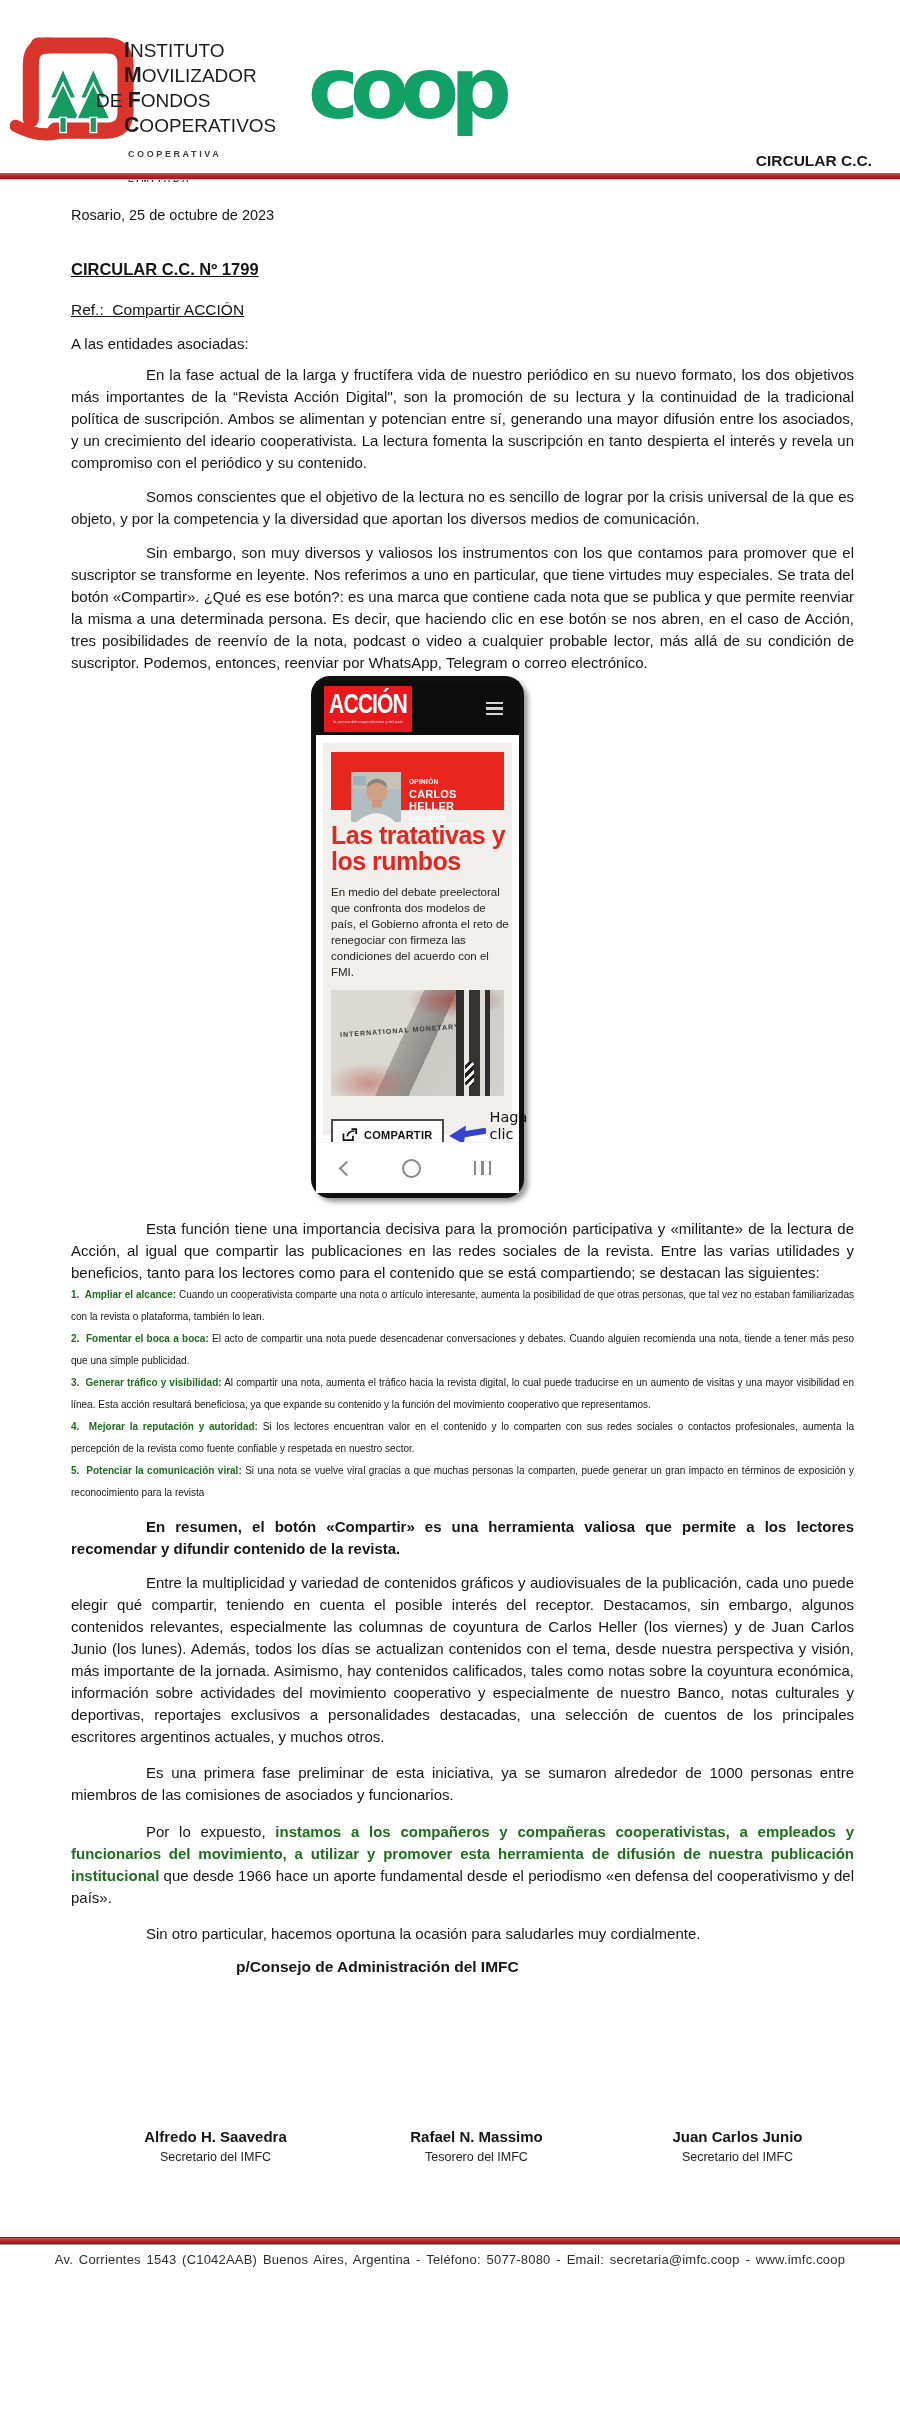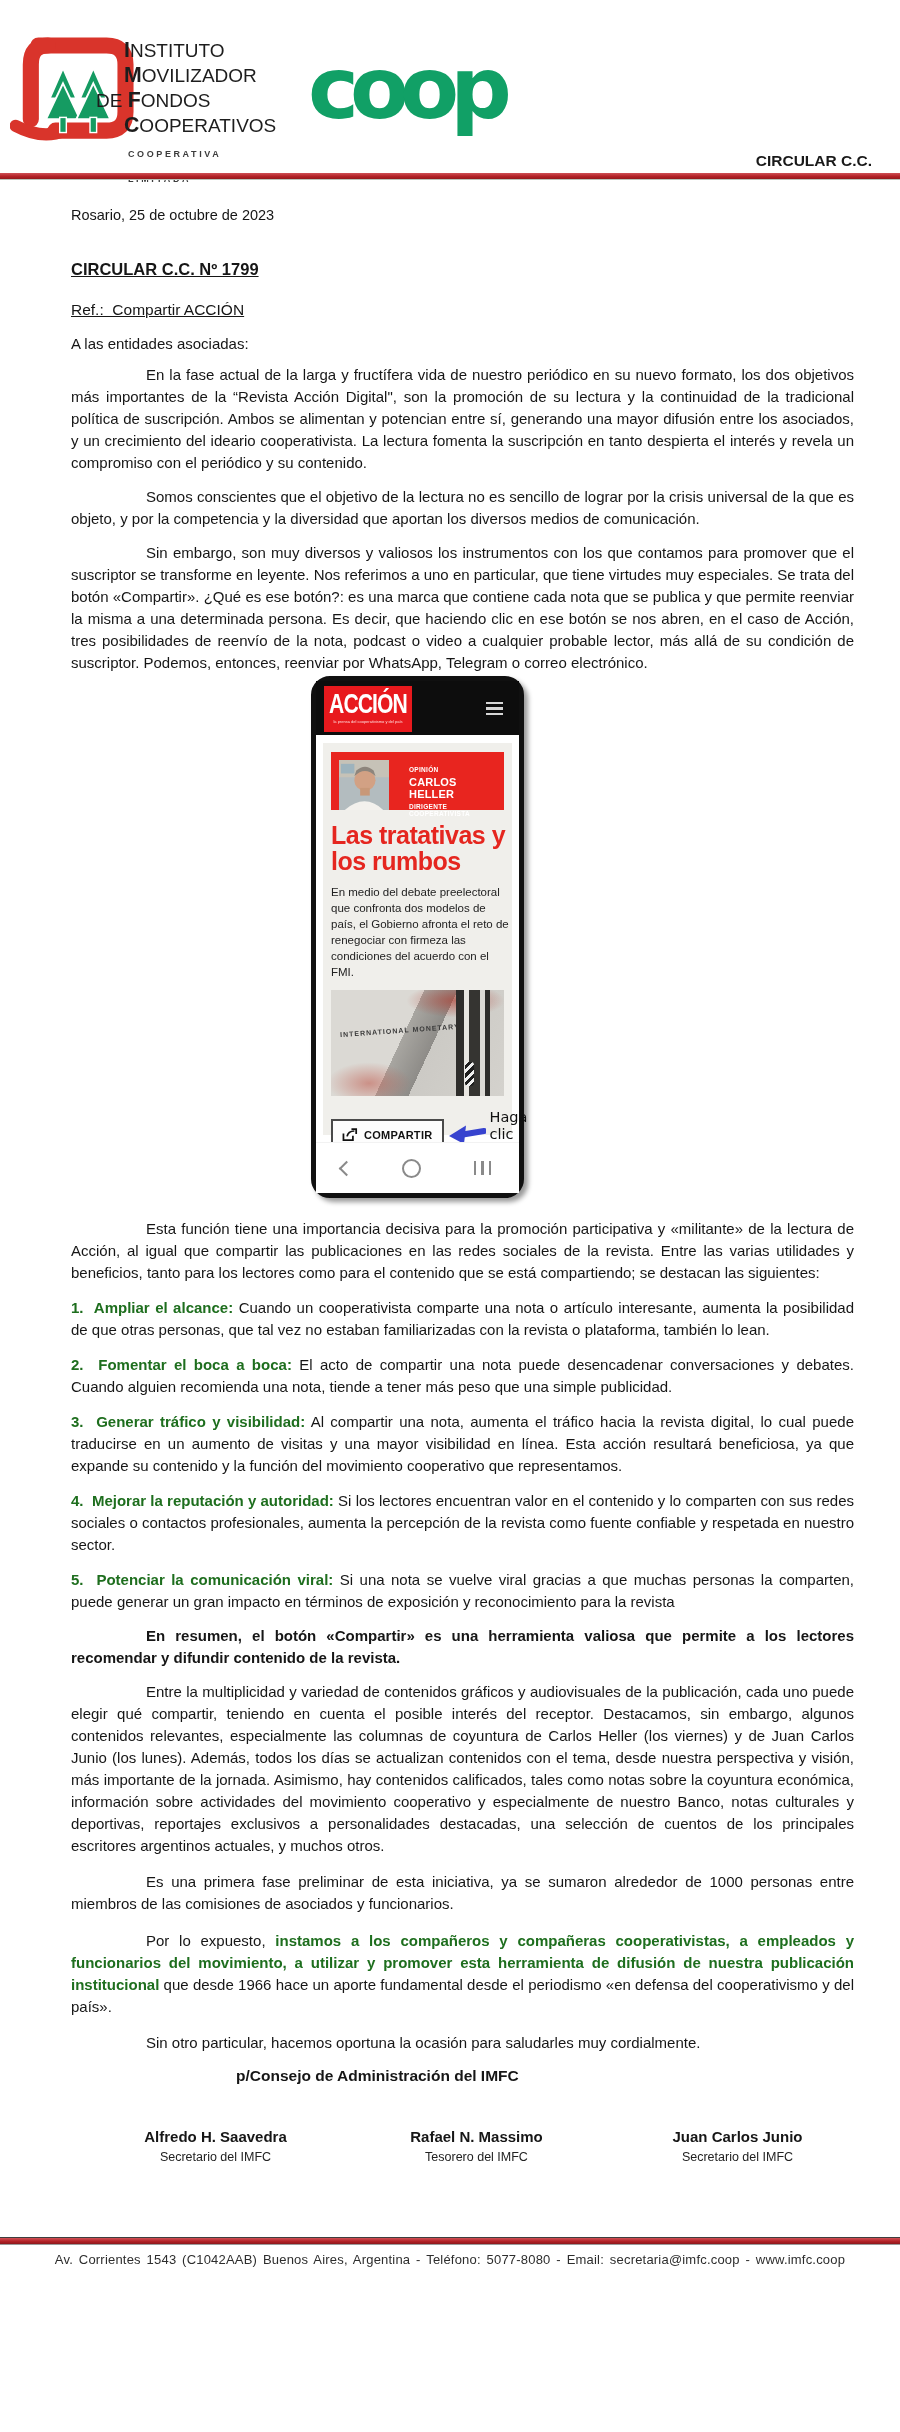--- a/index.html
+++ b/index.html
@@ -24,39 +24,39 @@
              border-bottom:1px solid #b9c4ba;}
 
   
   .main{position:absolute;left:71px;top:158px;width:783px;}
   .p{margin:12px 0 0 0;font-size:15px;line-height:22px;text-align:justify;}
   .ind{text-indent:75px;}
   .date-line{margin-top:46px;font-size:14.5px;}
   .circ-no{margin-top:34px;font-size:16.5px;font-weight:bold;text-decoration:underline;}
   .ref-line{margin-top:22px;text-align:left;font-size:15.5px;text-decoration:underline;white-space:pre;}
   .salutation{margin-top:16px;font-size:15px;}
-  .benefit{margin:13px 0 0 0;font-size:15px;line-height:22px;text-align:justify;}
+  .benefit{margin:0 0 0 0;font-size:10px;line-height:22px;text-align:justify;}
   .benefit .lead{font-weight:bold;color:#1e6e1e;white-space:pre;}
   .summary{font-weight:bold;}
   .green-bold{font-weight:bold;color:#1e6e1e;}
   .signoff{margin-top:13px;margin-left:165px;font-weight:bold;font-size:15.5px;}
 
   
   .phone{position:relative;margin:2px 0 0 240px;width:203px;height:512px;border:5px solid #101010;
          border-radius:19px;background:#ffffff;box-shadow:4px 4px 5px #9a9a9a;}
   .ph-header{position:absolute;top:0;left:0;right:0;height:54px;background:#0d0d0d;}
   .acc-box{position:absolute;left:8px;top:5px;width:88px;height:46px;background:#e8191d;text-align:center;overflow:hidden;}
   .acc-title{color:#fff;font-weight:bold;font-size:23px;line-height:36px;letter-spacing:-1px;
              transform:scale(0.92,1.18);transform-origin:center 60%;}
   .acc-tag{color:#ffd9d9;font-size:4px;line-height:5px;margin-top:-3px;white-space:nowrap;overflow:hidden;}
   .hamburger{position:absolute;right:16px;top:21px;width:17px;}
   .hamburger div{height:2.4px;background:#d6d6d6;margin-bottom:3px;}
   .ph-content{position:absolute;top:54px;left:0;right:0;bottom:50px;background:#fff;padding:8px 7px;box-sizing:border-box;}
   .content-bg{background:#f0efeb;height:100%;padding:9px 8px;box-sizing:border-box;}
-  .op-card{background:#e8251f;display:flex;padding:8px;height:58px;box-sizing:border-box;gap:12px;}
+  .op-card{background:#e8251f;display:flex;padding:20px;height:58px;box-sizing:border-box;}
   .op-photo{width:50px;height:50px;flex:0 0 auto;}
   .op-text{margin-left:8px;color:#ffffff;padding-top:6px;}
   .op-kicker{font-size:6.5px;font-weight:bold;letter-spacing:.3px;}
   .op-author{font-size:11px;font-weight:bold;margin-top:3px;letter-spacing:.2px;}
   .op-role{font-size:6.5px;font-weight:bold;margin-top:3px;letter-spacing:.3px;}
   .headline{margin-top:12px;width:175px;color:#e5261f;font-weight:bold;font-size:25px;line-height:26px;letter-spacing:-0.5px;}
   .deck{margin-top:10px;width:178px;font-size:11.5px;line-height:16px;font-weight:500;color:#222;}
   .imf-photo{margin-top:10px;height:106px;position:relative;overflow:hidden;
      background:
        radial-gradient(ellipse 60px 30px at 22% 88%, rgba(190,85,72,.55), transparent 70%),

